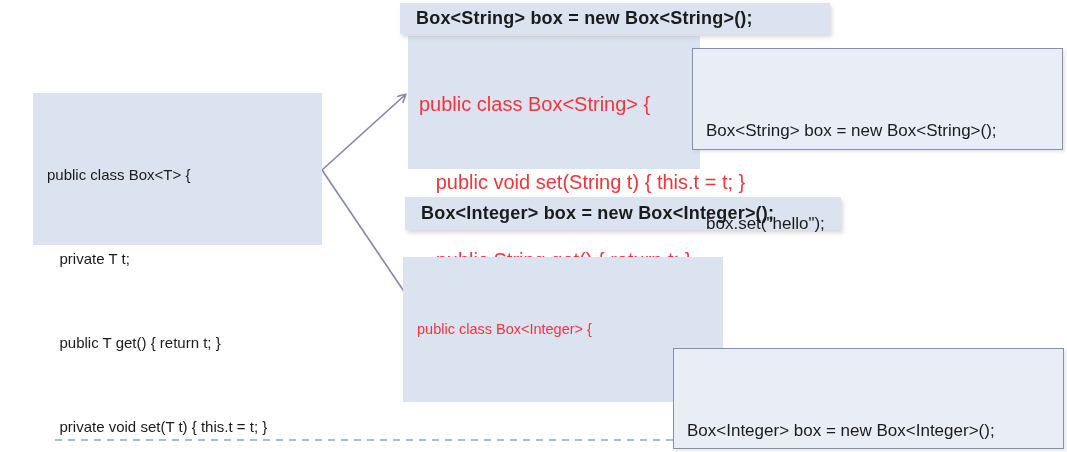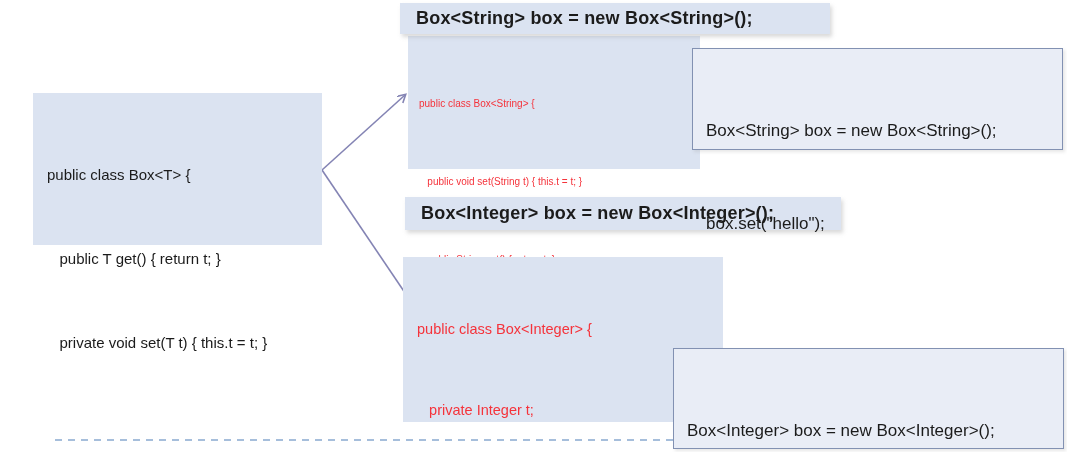--- a/index.html
+++ b/index.html
@@ -27,22 +27,22 @@
     position:absolute;background:var(--code-box-bg);color:var(--dark-text);
     font-weight:bold;white-space:pre;z-index:2;letter-spacing:.2px;
     box-shadow:2px 3px 4px rgba(150,150,150,.35);box-sizing:border-box;
   }
   #string-header{left:400px;top:3px;width:430px;height:31px;line-height:31px;
     padding-left:16px;font-size:18px;}
   #integer-header{left:405px;top:197px;width:436px;height:33px;line-height:33px;
     padding-left:16px;font-size:18px;}
   .redcode{color:var(--red-text);}
   #string-code{left:408px;top:36px;width:292px;height:133px;
-    padding:3px 0 0 11px;font-size:10px;line-height:26px;box-sizing:border-box;}
-  #integer-code{left:403px;top:257px;width:320px;height:165px;
+    padding:3px 0 0 11px;font-size:20px;line-height:26px;box-sizing:border-box;}
+  #integer-code{left:403px;top:257px;width:320px;height:145px;
     padding:5px 0 0 14px;font-size:14.5px;line-height:27px;box-sizing:border-box;}
   .usagebox{
     position:absolute;background:var(--usage-box-bg);
     border:1px solid var(--usage-box-border);color:var(--dark-text);
     white-space:pre;z-index:3;font-size:17px;box-sizing:border-box;
     box-shadow:2px 2px 3px rgba(160,160,160,.25);
   }
   #string-usage{left:692px;top:48px;width:371px;height:102px;
     padding:4px 0 0 13px;line-height:31px;}
   #integer-usage{left:673px;top:348px;width:391px;height:101px;
@@ -55,20 +55,21 @@
     background:repeating-linear-gradient(to right,var(--dashed-line) 0 7px,transparent 7px 13px);
   }
 </style>
 </head>
 <body>
 
 <div id="stage">
 
   <div id="generic-box" class="codebox">
     <div class="ln">public class Box&lt;T&gt; {</div>
+    <div class="ln">   private T t;</div>
     <div class="ln">   public T get() { return t; }</div>
     <div class="ln">   private void set(T t) { this.t = t; }</div>
     
   </div>
 
   <svg id="arrows" viewBox="0 0 120 240">
     <defs>
       <marker id="ah" markerWidth="10" markerHeight="10" refX="7" refY="4.5" orient="auto" markerUnits="userSpaceOnUse">
         <path class="arrow-head" d="M0,0 L8,4.5 L0,9"></path>
       </marker>
@@ -88,21 +89,20 @@
 
   <div id="string-usage" class="usagebox">
     <div class="ln">Box&lt;String&gt; box = new Box&lt;String&gt;();</div>
     <div class="ln">box.set("hello");</div>
   </div>
 
   <div id="integer-header" class="header-bar">Box&lt;Integer&gt; box = new Box&lt;Integer&gt;();</div>
 
   <div id="integer-code" class="codebox redcode">
     <div class="ln">public class Box&lt;Integer&gt; {</div>
-    <div class="ln">   private Integer t;</div>
     
     
     
   </div>
 
   <div id="integer-usage" class="usagebox">
     <div class="ln">Box&lt;Integer&gt; box = new Box&lt;Integer&gt;();</div>
     
     
   </div>

